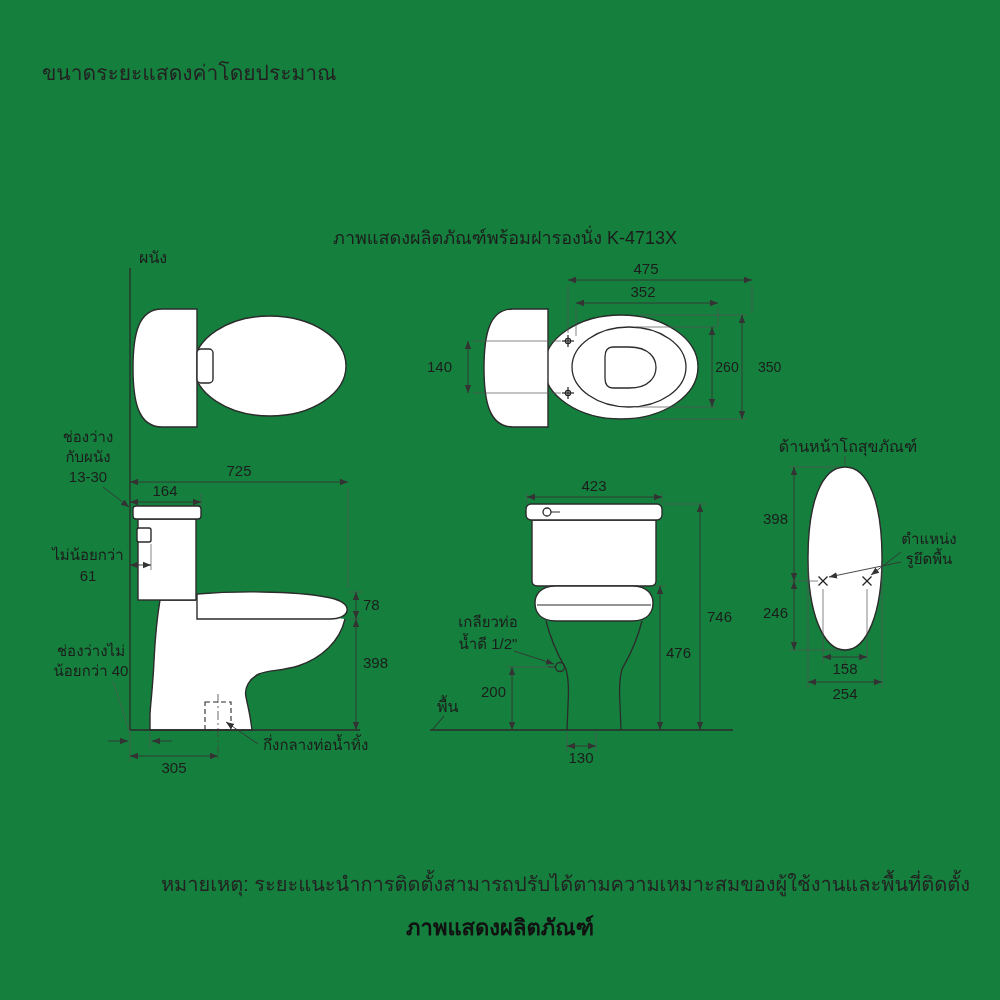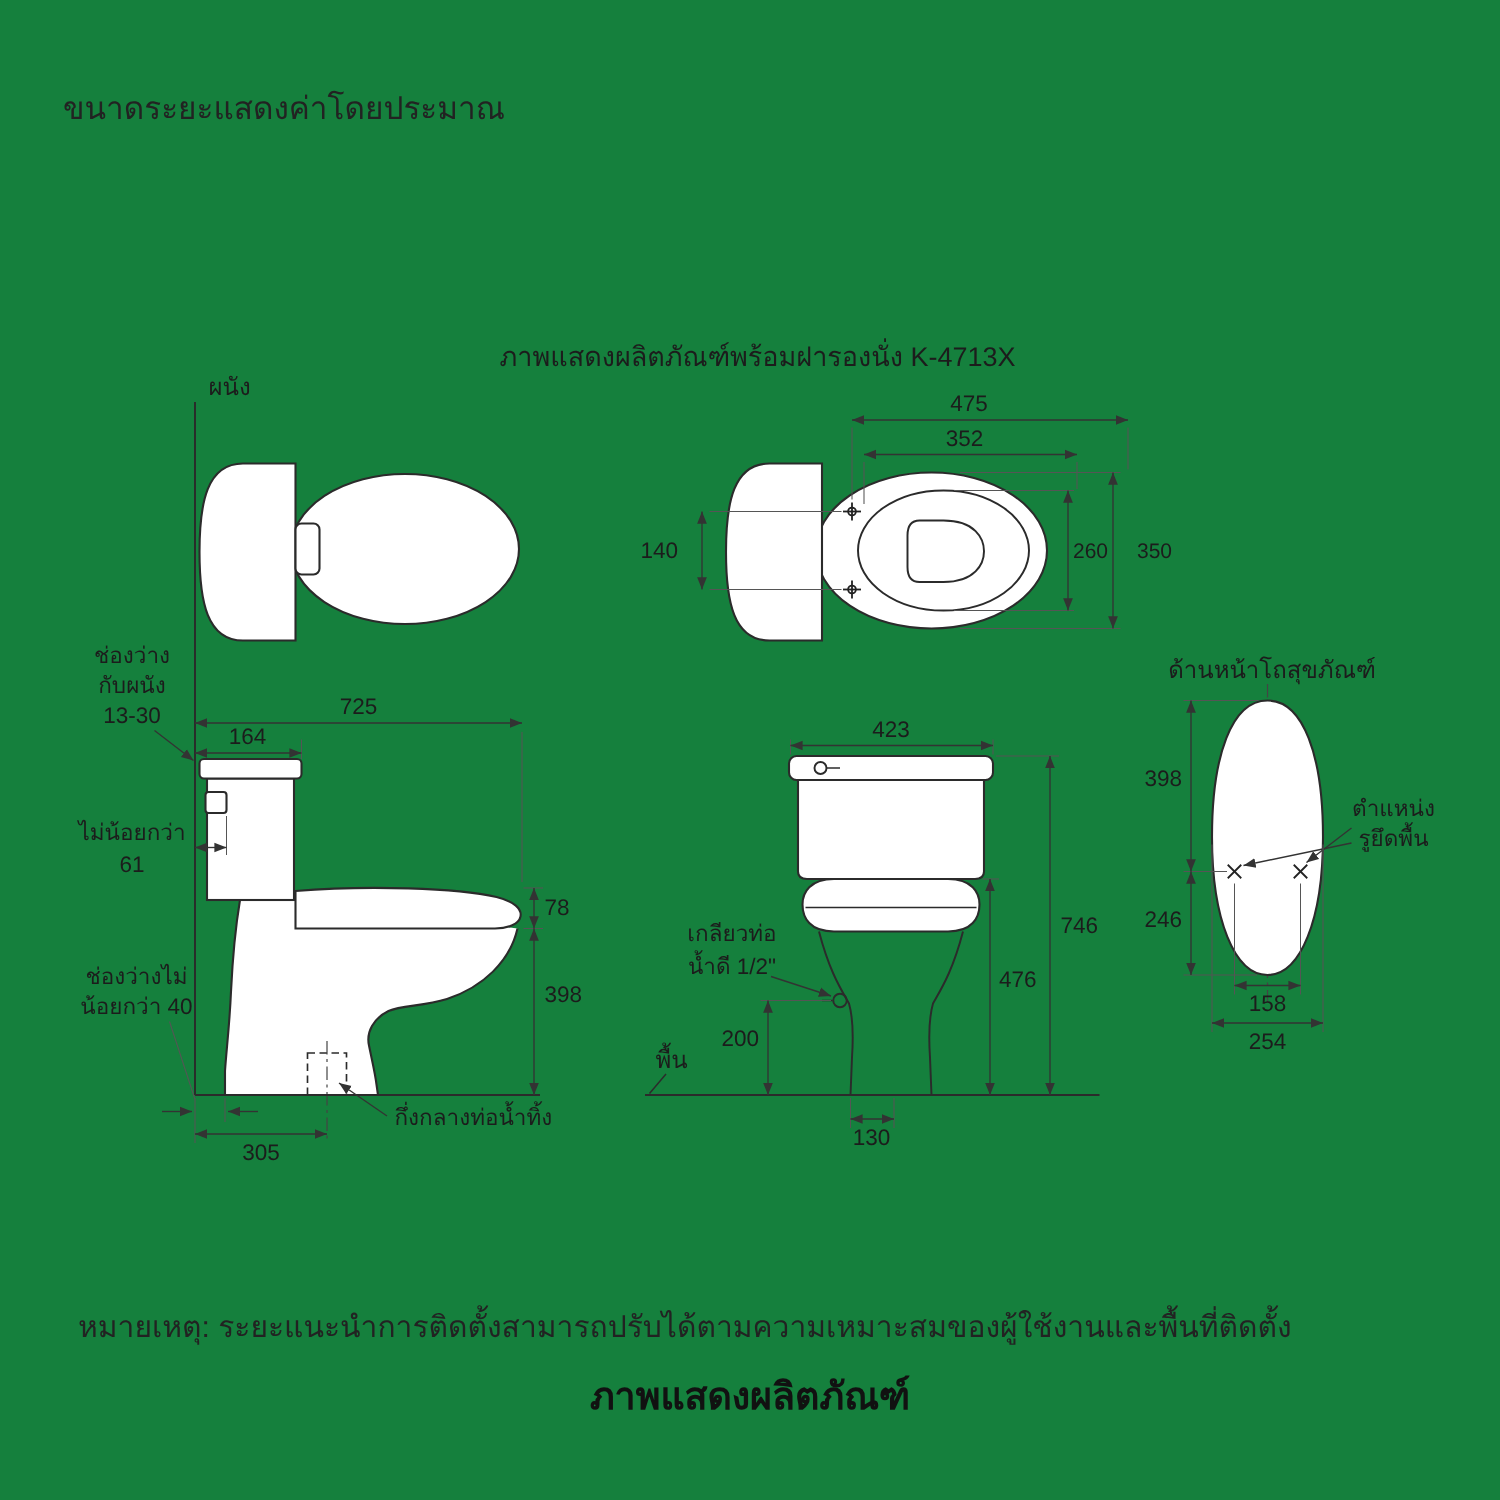--- a/index.html
+++ b/index.html
@@ -2,22 +2,22 @@
 <html><head>
 <meta charset="utf-8">
 <style>
   html,body { margin:0; padding:0; background:#ffffff; }
   .page {
     position:relative; width:1000px; height:1000px; background:#15803d;
     font-family:"Liberation Sans","DejaVu Sans",sans-serif; color:#1c1c1c;
     overflow:hidden;
   }
   .hdr { position:absolute; left:42px; top:56px; font-size:21px; line-height:1.65; color:#222; }
-  .note { position:absolute; left:52px; top:868px; right:30px; font-size:20px; color:#222; }
-  .caption { position:absolute; left:0; top:910px; width:100%; text-align:center; font-size:25px; font-weight:bold; color:#111; }
+  .note { position:absolute; left:52px; top:868px; right:30px; font-size:20px; color:#222;text-align:right; }
+  .caption { position:absolute; left:0; top:910px; width:100%; text-align:center; font-size:22px; font-weight:bold; color:#111; }
   svg.diagram { position:absolute; left:0; top:0; }
   svg text { font-family:"Liberation Sans","DejaVu Sans",sans-serif; fill:#1c1c1c; }
   .t-title { font-size:18px; }
   .t-dim   { font-size:15px; }
   .t-dim-s { font-size:14px; }
   .t-label { font-size:15px; }
   .t-label-lg { font-size:16px; }
   .draw    { fill:#ffffff; stroke:#2b2b2b; stroke-width:1.4; }
   .draw-nf { fill:none;    stroke:#2b2b2b; stroke-width:1.3; }
   .thin    { fill:none;    stroke:#2b2b2b; stroke-width:1; }

